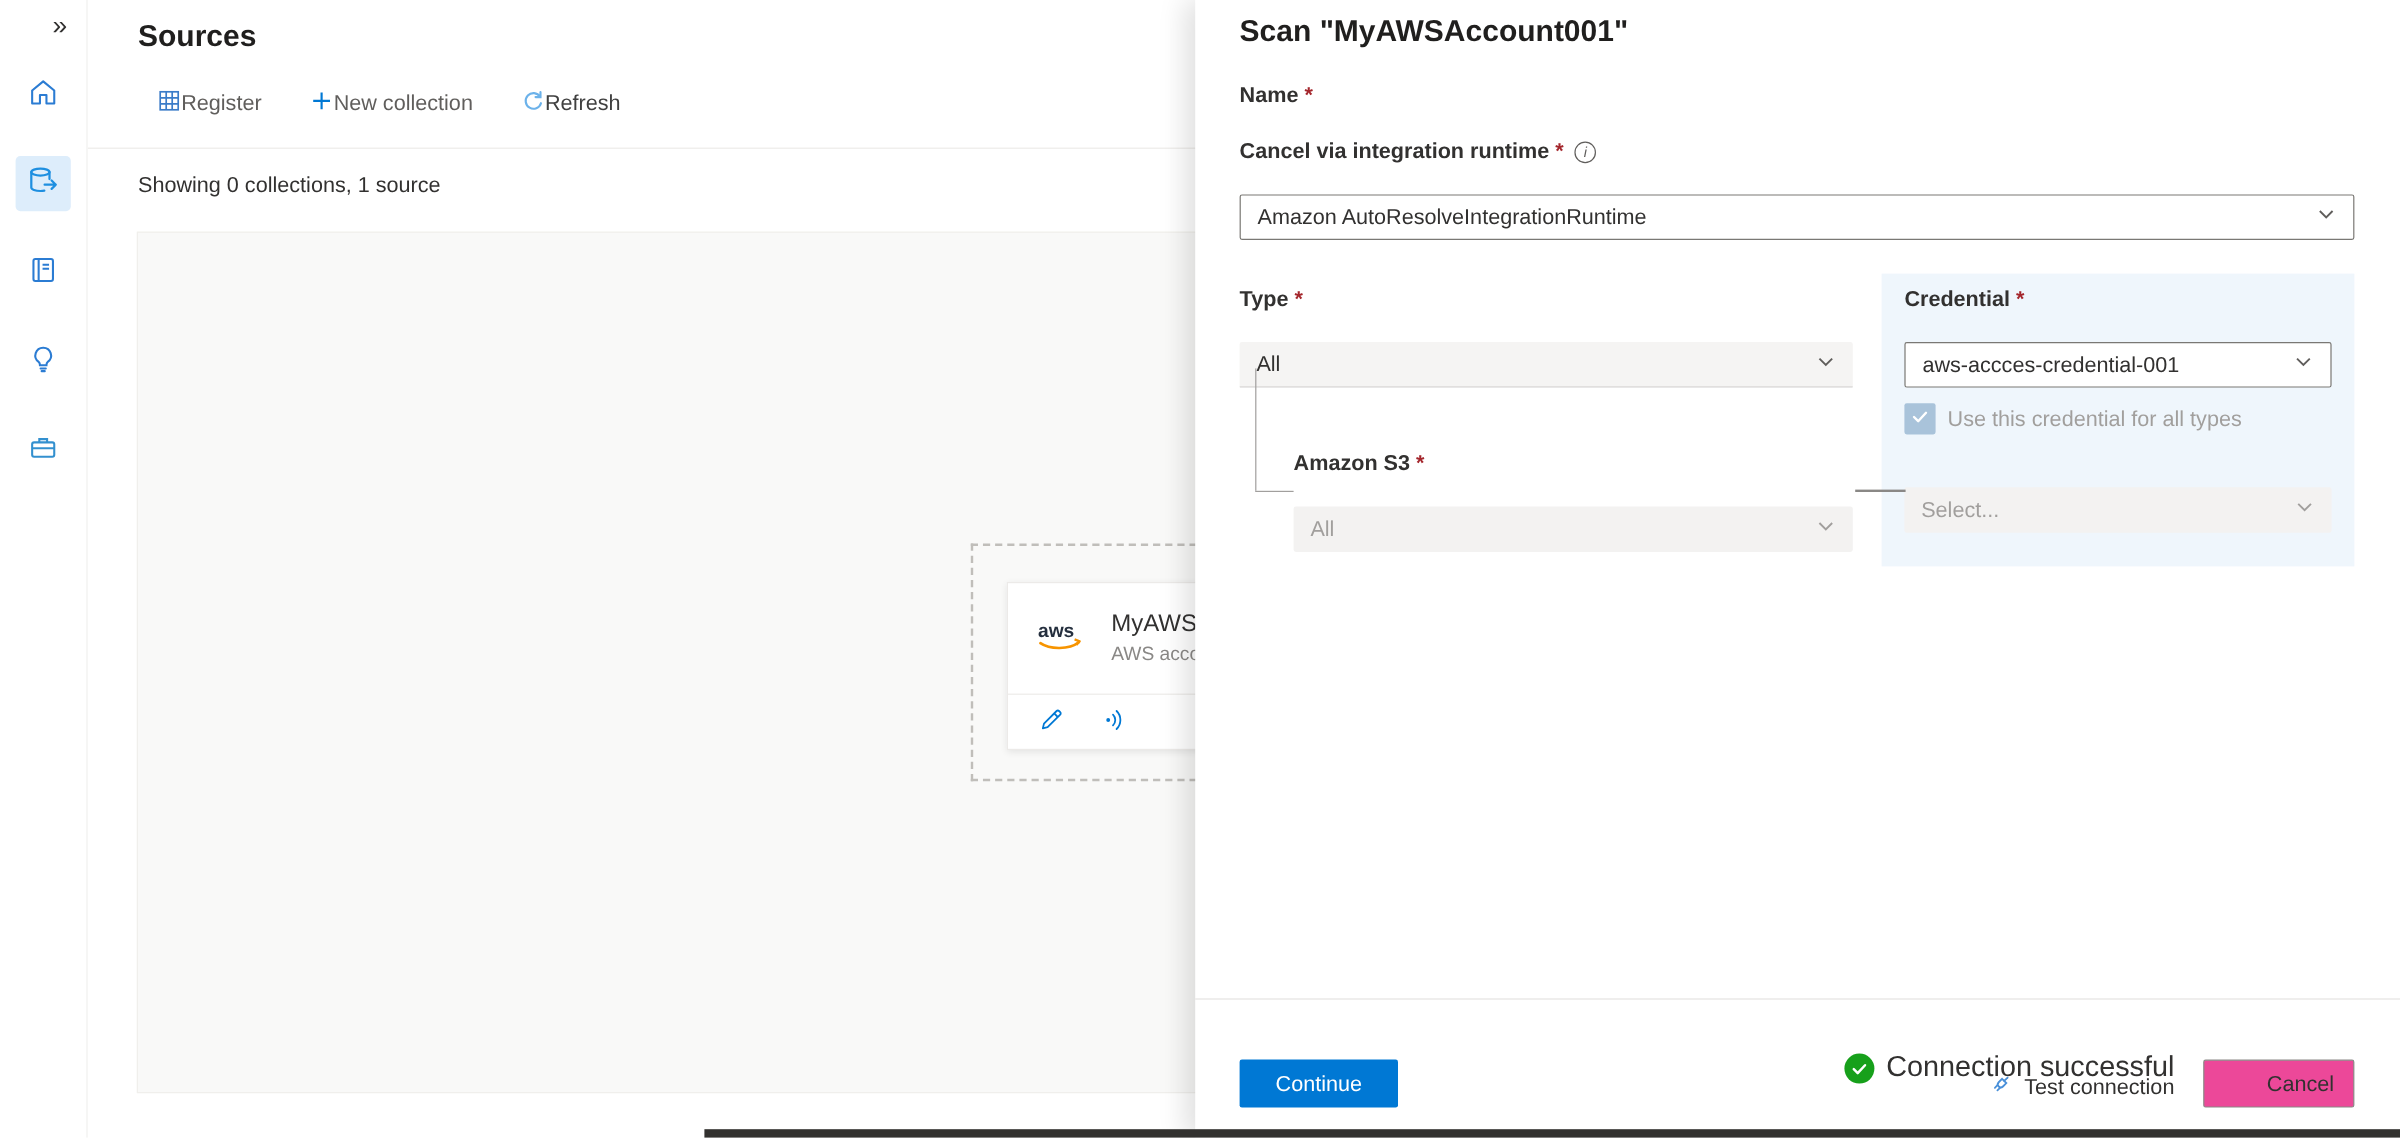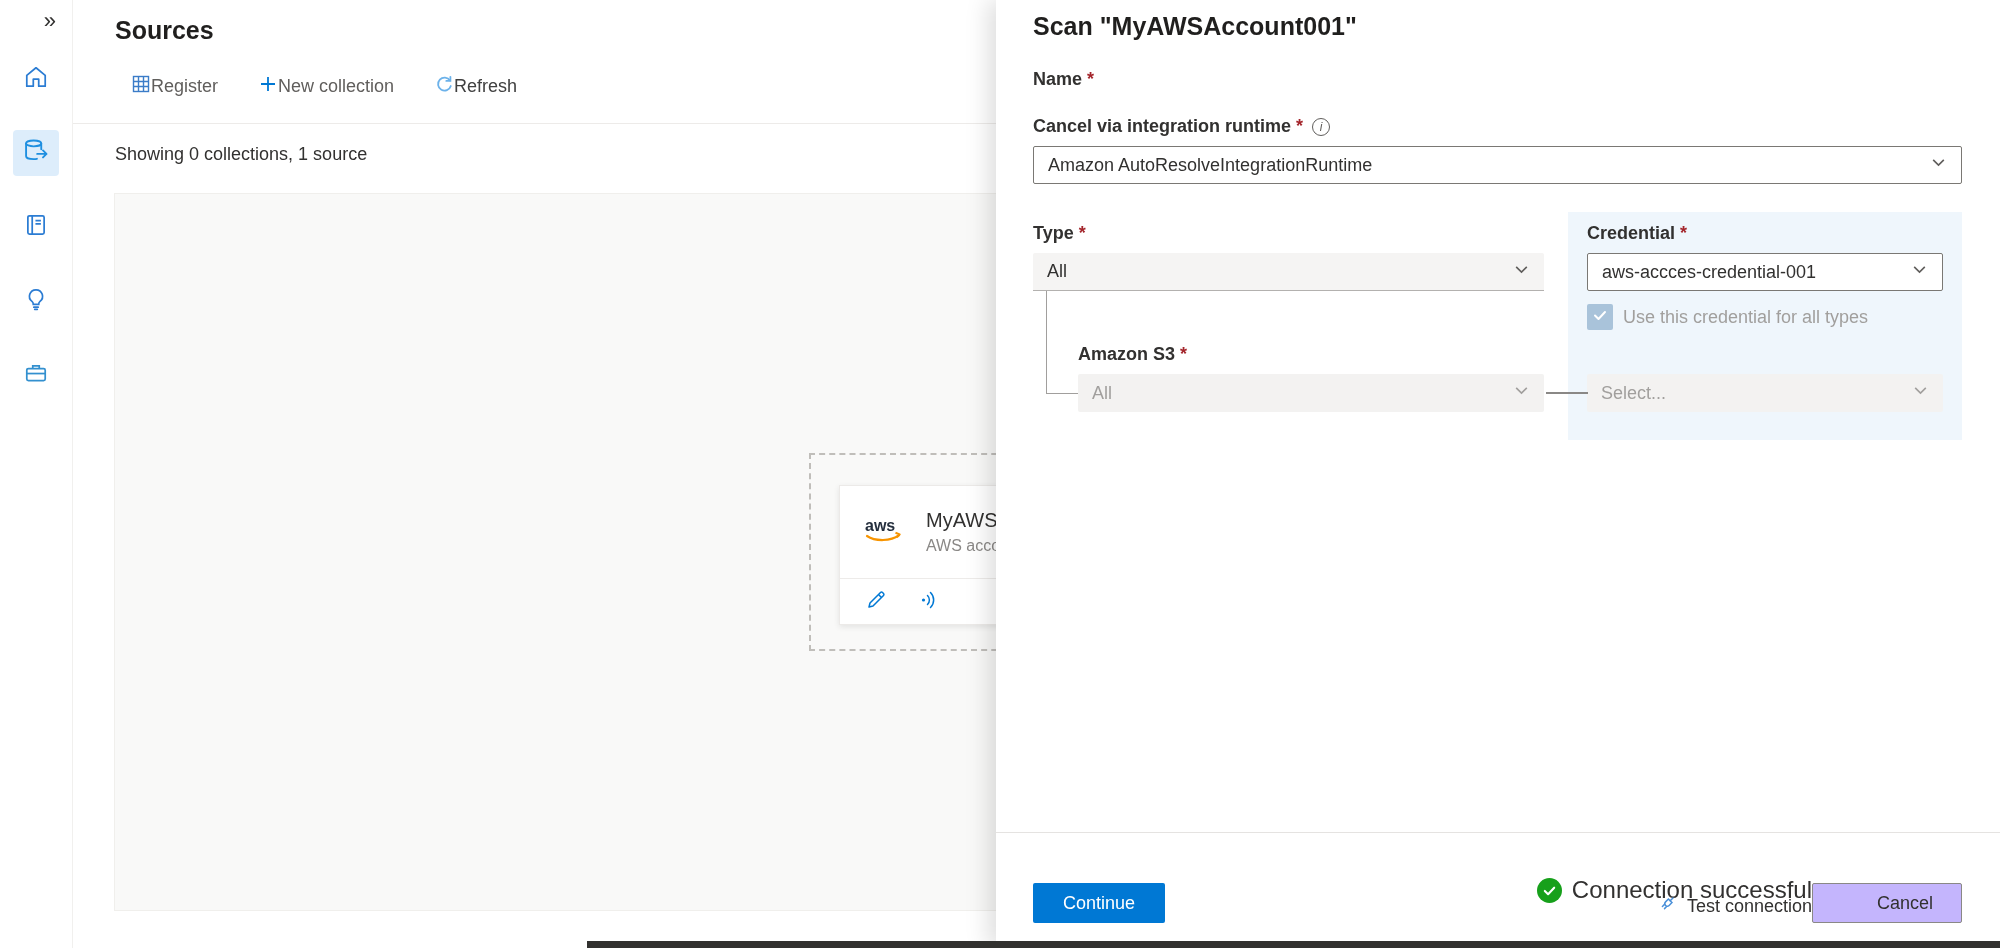--- a/index.html
+++ b/index.html
@@ -71,21 +71,21 @@
     align-items:center; justify-content:center; margin-left:9px; font-weight:normal; cursor:pointer;
   }
   .mt28 { margin-top:28px; } .mt26 { margin-top:26px; }
   .text-input {
     margin-top:9px; width:100%; height:38px; border:1px solid #7a7874; border-radius:2px;
     padding:0 12px; font-size:18px; color:#201f1e; font-family:inherit; background:#fff;
   }
   .dropdown {
     height:38px; border:1px solid #7a7874; border-radius:2px; background:#fff;
     display:flex; align-items:center; justify-content:space-between;
-    padding:0 14px; font-size:18px; color:#323130; cursor:pointer; margin-top:9px;
+    padding:0 14px; font-size:18px; color:#323130; cursor:pointer; margin-top:25px;
   }
   .dropdown.filled { border:none; border-bottom:1px solid #b3b1af; background:#f5f4f3; border-radius:2px 2px 0 0; }
   .dropdown.disabled { border:none; background:#f3f2f1; color:#a19f9d; cursor:default; }
   .dropdown.disabled svg path { stroke:#a19f9d; }
 
   .row { display:flex; margin-top:28px; position:relative; }
   .col-left { width:511px; padding-top:11px; }
   .gap53 { height:53px; }
   .indent { margin-left:45px; }
   .s3-dd { width:466px; }
@@ -102,22 +102,22 @@
   .cb-label { font-size:18px; color:#a19f9d; margin-left:10px; }
   .select-dd { margin-top:44px; }
 
   .panel-footer { position:absolute; left:0; right:0; top:832px; height:116px; border-top:1px solid #e5e3e1; }
   .btn-continue {
     position:absolute; left:37px; top:50px; height:40px; padding:0 30px;
     background:#0078d4; color:#fff; border:none; border-radius:2px;
     font-size:18px; font-family:inherit; cursor:pointer;
   }
   .btn-cancel {
-    position:absolute; right:38px; top:50px; height:40px; width:150px;
-    background:#c4b5fd; color:#323130; border:1px solid #8a8886; border-radius:2px;
+    position:absolute; right:38px; top:50px; height:40px; width:126px;
+    background:#ec4899; color:#323130; border:1px solid #8a8886; border-radius:2px;
     font-size:18px; font-family:inherit; cursor:pointer;padding-left:36px;
   }
   .status-row { position:absolute; right:188px; top:22px; display:flex; align-items:center; gap:10px; font-size:24px; color:#323130;margin-top:21px; }
   .succ { width:25px; height:25px; border-radius:50%; background:#17a01b; display:flex; align-items:center; justify-content:center; flex:none; }
   .test-row { position:absolute; right:188px; top:60px; display:flex; align-items:center; gap:9px; font-size:18px; color:#323130; cursor:pointer; }
 </style>
 </head>
 <body>
 
 <div class="sidebar">

